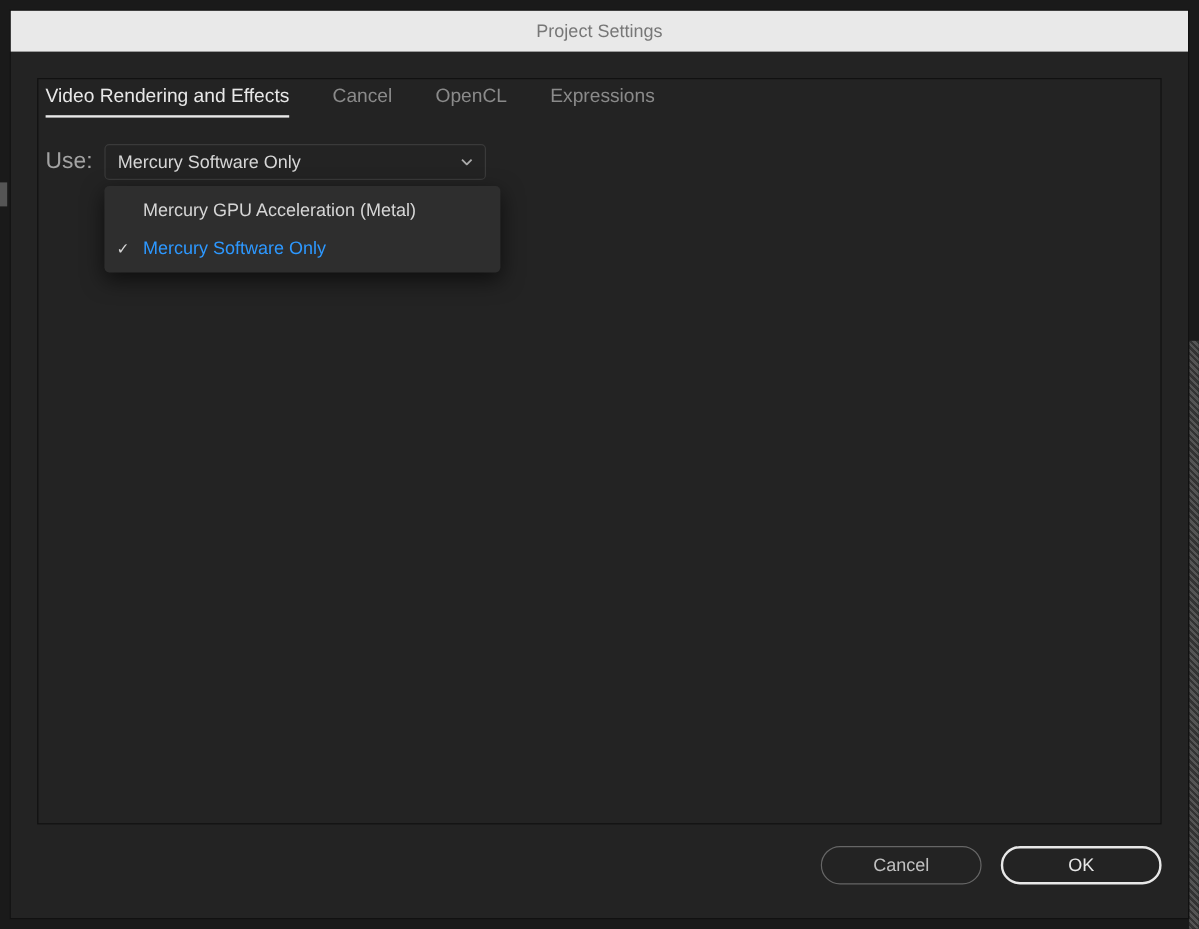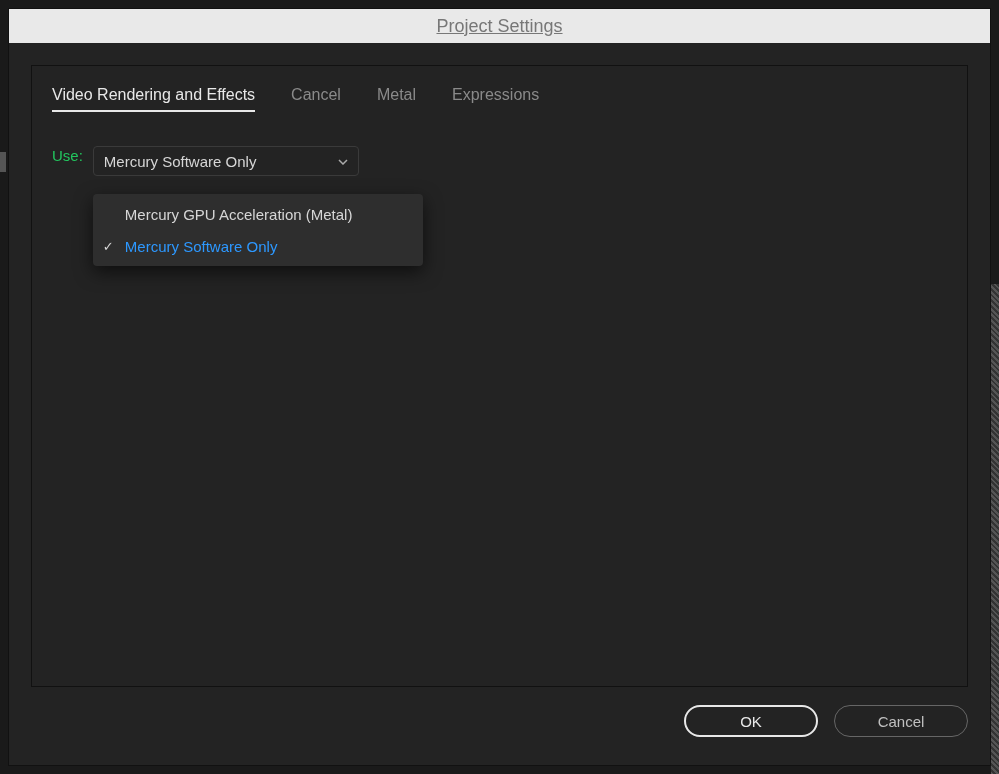--- a/index.html
+++ b/index.html
@@ -24,35 +24,34 @@
       display: flex;
       flex-direction: column;
     }
     .titlebar {
       height: 34px;
       background: #e9e9e9;
       display: flex;
       align-items: center;
       justify-content: center;
       color: #777;
-      font-size: 18px;
+      font-size: 15px;
       font-weight: 400;
-      text-decoration: underline;
     }
     .panel-wrap {
       flex: 1;
       padding: 22px;
       display: flex;
       flex-direction: column;
     }
     .panel {
       flex: 1;
       border: 1px solid #111;
       background: #232323;
-      padding: 20px;
+      padding: 6px;
       position: relative;
     }
     .tabs {
       display: flex;
       gap: 36px;
       margin-bottom: 22px;
     }
     .tab {
       color: #8a8a8a;
       font-size: 16px;
@@ -62,46 +61,45 @@
     .tab.active {
       color: #e8e8e8;
       border-bottom: 2px solid #e8e8e8;
     }
     .row {
       display: flex;
       align-items: center;
       gap: 10px;
     }
     .label {
-      color: #22c55e;
-      font-size: 15px;
+      color: #a3a3a3;
+      font-size: 19px;
     }
     .select-box {
       position: relative;
-      width: 266px;
-      margin-top: 12px;
+      width: 318px;
     }
     .select-button {
       width: 100%;
       height: 30px;
       background: #232323;
       border: 1px solid #3a3a3a;
       border-radius: 4px;
       display: flex;
       align-items: center;
       padding: 0 10px;
       color: #d6d6d6;
       font-size: 15px;
       cursor: pointer;
       justify-content: space-between;
     }
     .chev { color: #aaa; font-size: 11px; }
     .dropdown {
       position: absolute;
-      top: 48px;
+      top: 35px;
       left: 0;
       width: 330px;
       background: #2e2e2e;
       border-radius: 4px;
       box-shadow: 0 6px 18px rgba(0,0,0,0.6);
       padding: 4px 0;
       z-index: 10;
     }
     .dd-item {
       height: 32px;
@@ -163,21 +161,21 @@
   <div class="titlebar">
     <span>Project Settings</span>
   </div>
 
   <div class="panel-wrap">
     <div class="panel">
 
       <div class="tabs">
         <div class="tab active">Video Rendering and Effects</div>
         <div class="tab">Cancel</div>
-        <div class="tab">Metal</div>
+        <div class="tab">OpenCL</div>
         <div class="tab">Expressions</div>
       </div>
 
       <div class="row">
         <span class="label">Use:</span>
         <div class="select-box">
           <div class="select-button">
             <span>Mercury Software Only</span>
             <span class="chev">
               <svg width="10" height="6" viewBox="0 0 10 6">
@@ -193,17 +191,17 @@
               <span class="check">✓</span>
               <span>Mercury Software Only</span>
             </div>
           </div>
         </div>
       </div>
 
     </div>
 
     <div class="button-row">
+      <div class="btn btn-cancel">Cancel</div>
       <div class="btn btn-ok">OK</div>
-      <div class="btn btn-cancel">Cancel</div>
     </div>
   </div>
 </div>
 
 </body></html>

